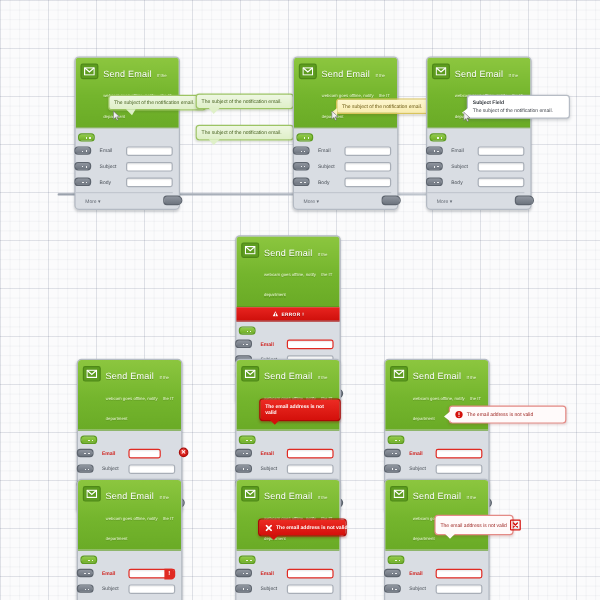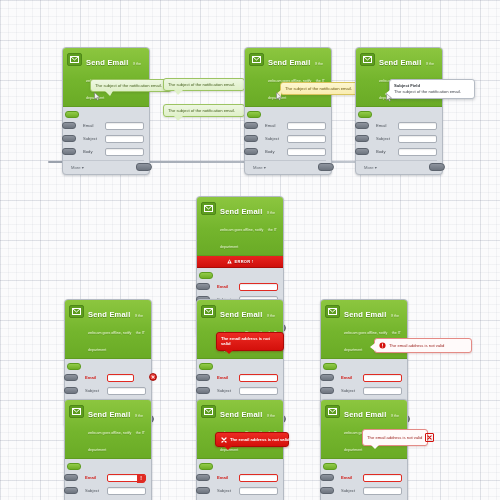--- a/index.html
+++ b/index.html
@@ -44,21 +44,21 @@
   }
   .node-icon{
     width:13px;height:11px;flex:0 0 auto;
     background:#5d9c1f;border:1px solid #4e8818;border-radius:2px;
     margin-right:4px;margin-top:1px;
     display:flex;align-items:center;justify-content:center;
   }
   .node-icon svg{display:block;}
   .node-titles{line-height:1.05;overflow:hidden;}
   .node-title{
-    color:#ffffff;font-weight:bold;font-size:7.5px;letter-spacing:.2px;
+    color:#ffffff;font-weight:normal;font-size:7.5px;letter-spacing:.2px;
     text-shadow:0 1px 0 rgba(60,100,20,.55);white-space:nowrap;
   }
   .node-sub{
     color:#eaf5d8;font-size:3.6px;line-height:1.5;margin-top:1px;
     text-shadow:0 1px 0 rgba(60,100,20,.35);
   }
 
   
   .err-banner{
     background:linear-gradient(to bottom,#e8241f 0%,#cf100c 100%);

